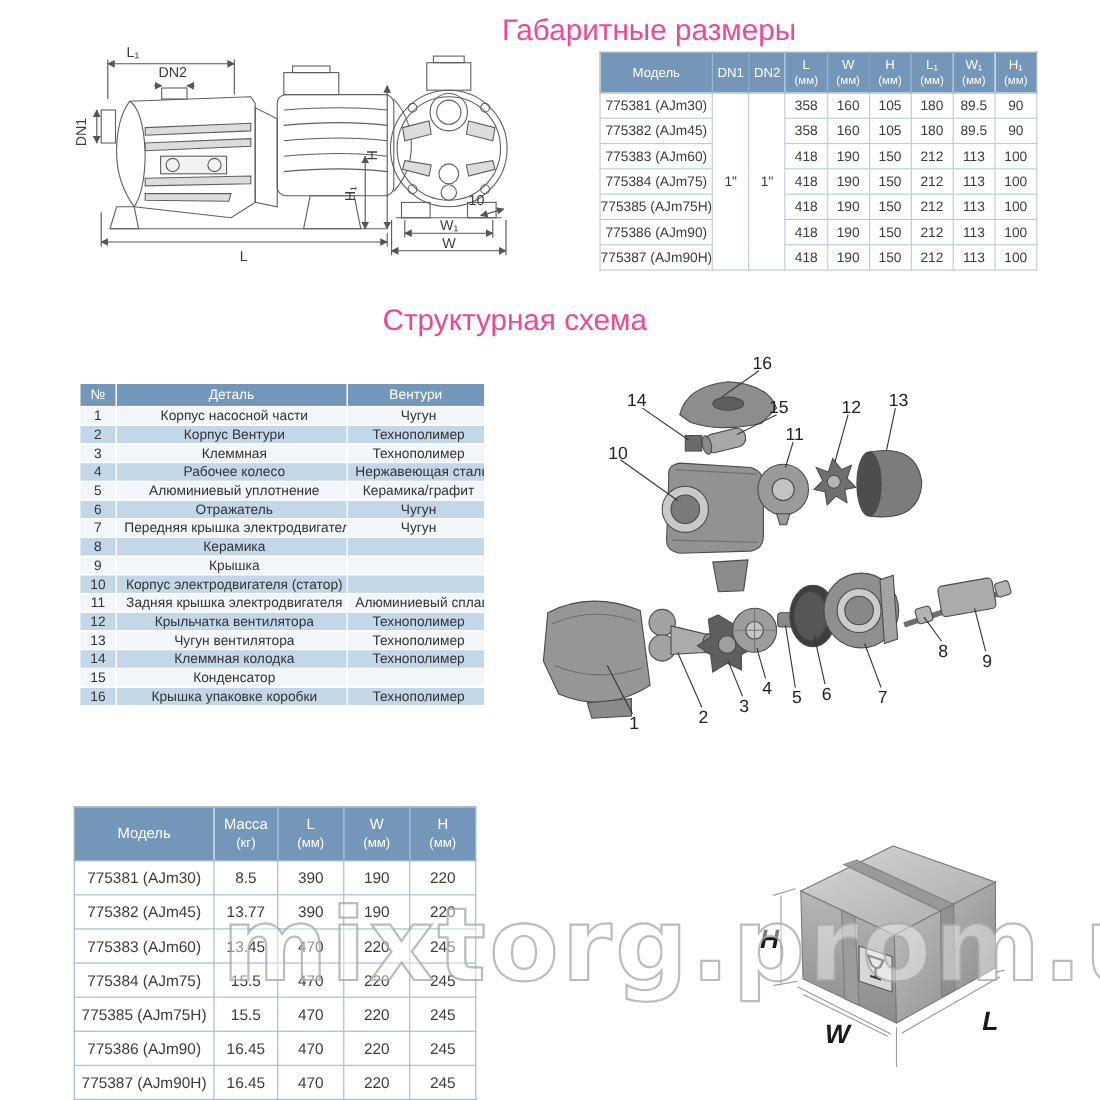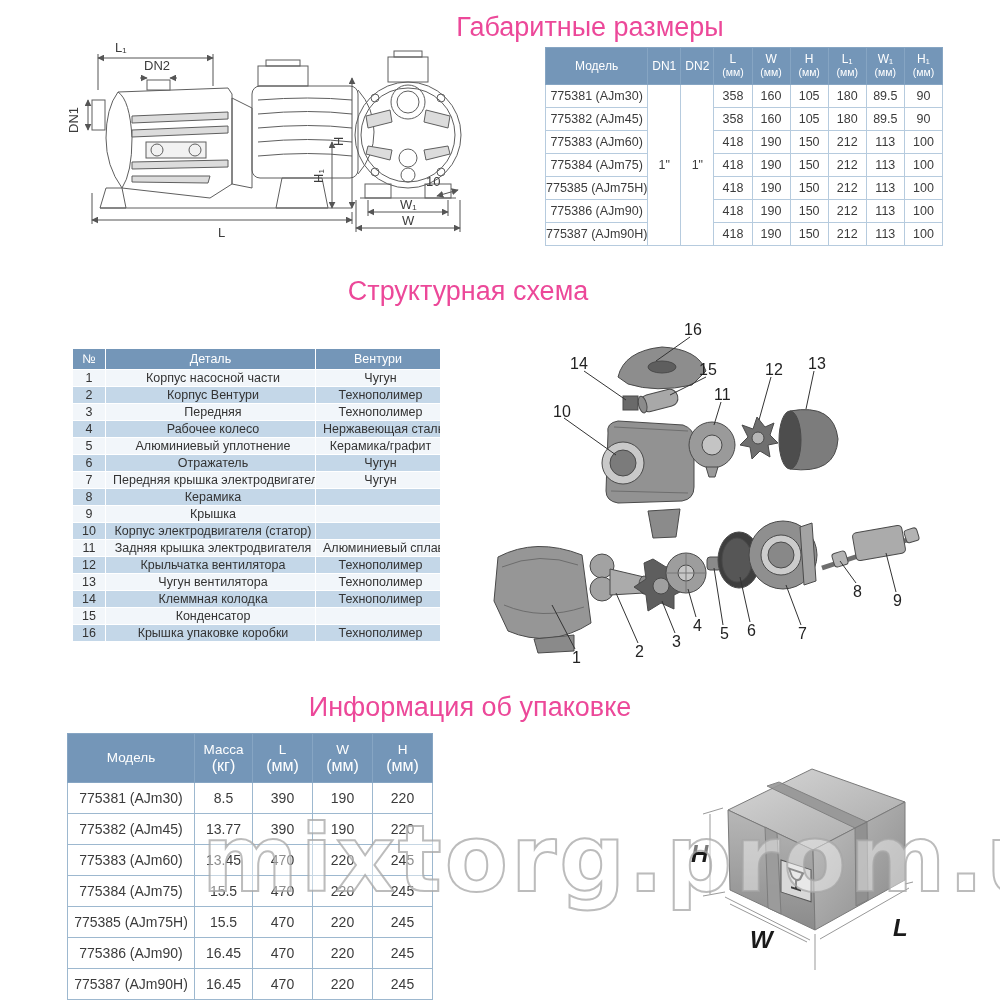--- a/index.html
+++ b/index.html
@@ -49,21 +49,21 @@
   .pack-table-wrap { position:absolute; left:67px; top:733px; }
   .pack-table { width:365px; }
   .pack-table th {
     background:#7496b8; color:#fff; font-weight:normal; font-size:13.5px;
     border:1px solid #86a5c3; height:49px; line-height:16px; text-align:center;
   }
   .pack-table td {
     border:1px solid #9db8cf; height:31px; font-size:14px; color:#3b3b3b;
     text-align:center; background:#ffffff;
   }
-  .pack-table .unit { font-size:16px;text-align:right; }
+  .pack-table .unit { font-size:12px;text-align:right; }
 
   
   .fig { position:absolute; }
 
   
   .watermark {
     position:absolute; left:202px; top:806px; z-index:40;
     font-family:"DejaVu Sans", sans-serif; font-size:92px; font-weight:bold;
     letter-spacing:3px; white-space:nowrap;
     color:rgba(255,255,255,0.42);
@@ -299,21 +299,21 @@
             <td class="left">Корпус насосной части</td>
             <td class="left">Чугун</td>
           </tr>
           <tr>
             <td>2</td>
             <td class="left">Корпус Вентури</td>
             <td class="left">Технополимер</td>
           </tr>
           <tr>
             <td>3</td>
-            <td class="left">Передняя</td>
+            <td class="left">Клеммная</td>
             <td class="left">Технополимер</td>
           </tr>
           <tr>
             <td>4</td>
             <td class="left">Рабочее колесо</td>
             <td class="left">Нержавеющая сталь</td>
           </tr>
           <tr>
             <td>5</td>
             <td class="left">Алюминиевый уплотнение</td>
@@ -484,21 +484,20 @@
       <text x="75" y="112">10</text>
       <text x="236" y="95">11</text>
       <text x="287" y="70">12</text>
       <text x="330" y="64">13</text>
       <text x="92" y="64">14</text>
       <text x="221" y="70">15</text>
       <text x="206" y="30">16</text>
     </g>
   </svg>
 
-  <div class="section-title" style="left:470px; top:692px;">Информация об упаковке</div>
 
   <div class="pack-table-wrap">
     <table class="pack-table">
       <colgroup>
           <col style="width:127px">
           <col style="width:58px">
           <col style="width:60px">
           <col style="width:60px">
           <col style="width:60px">
         </colgroup>

